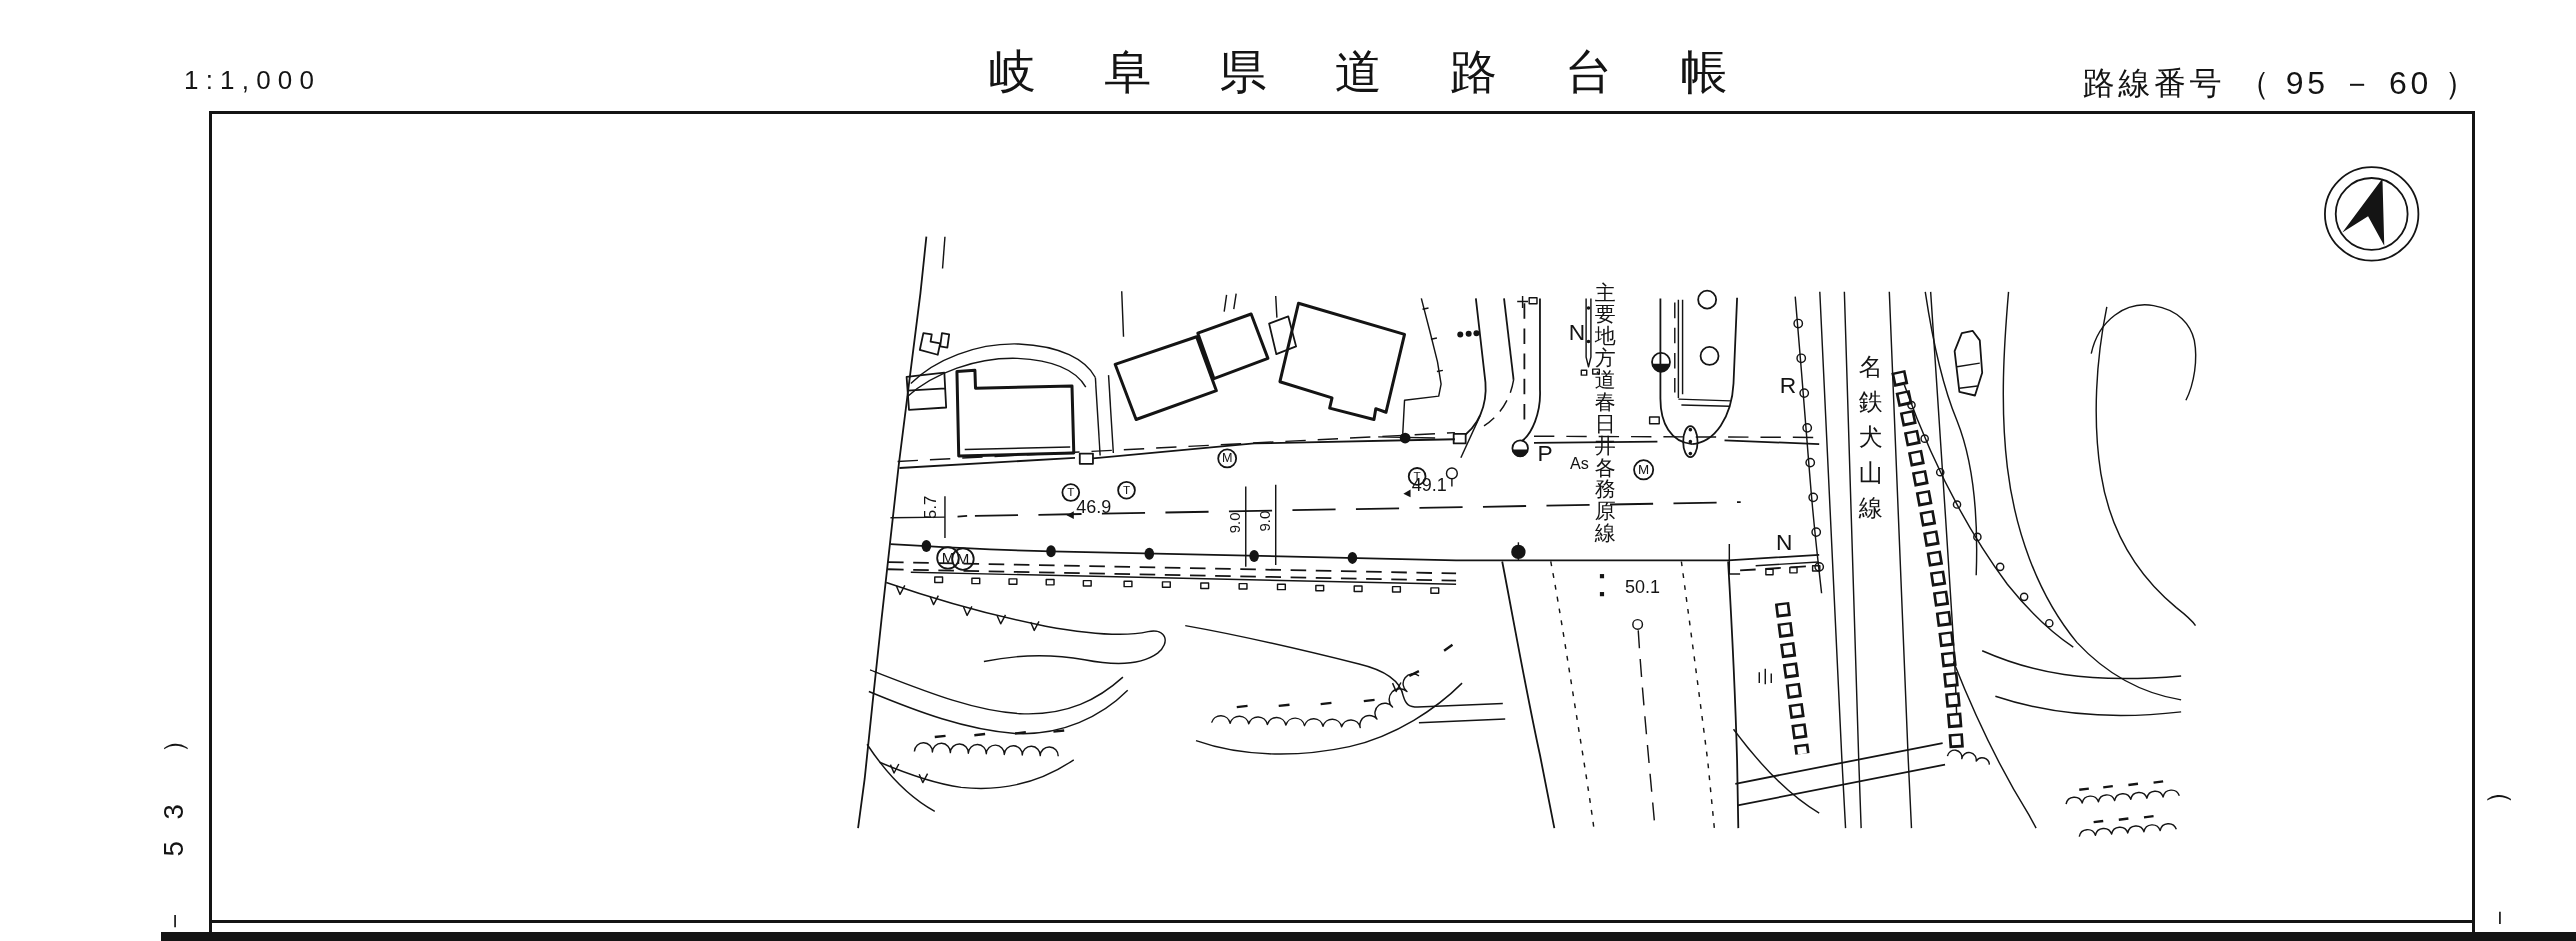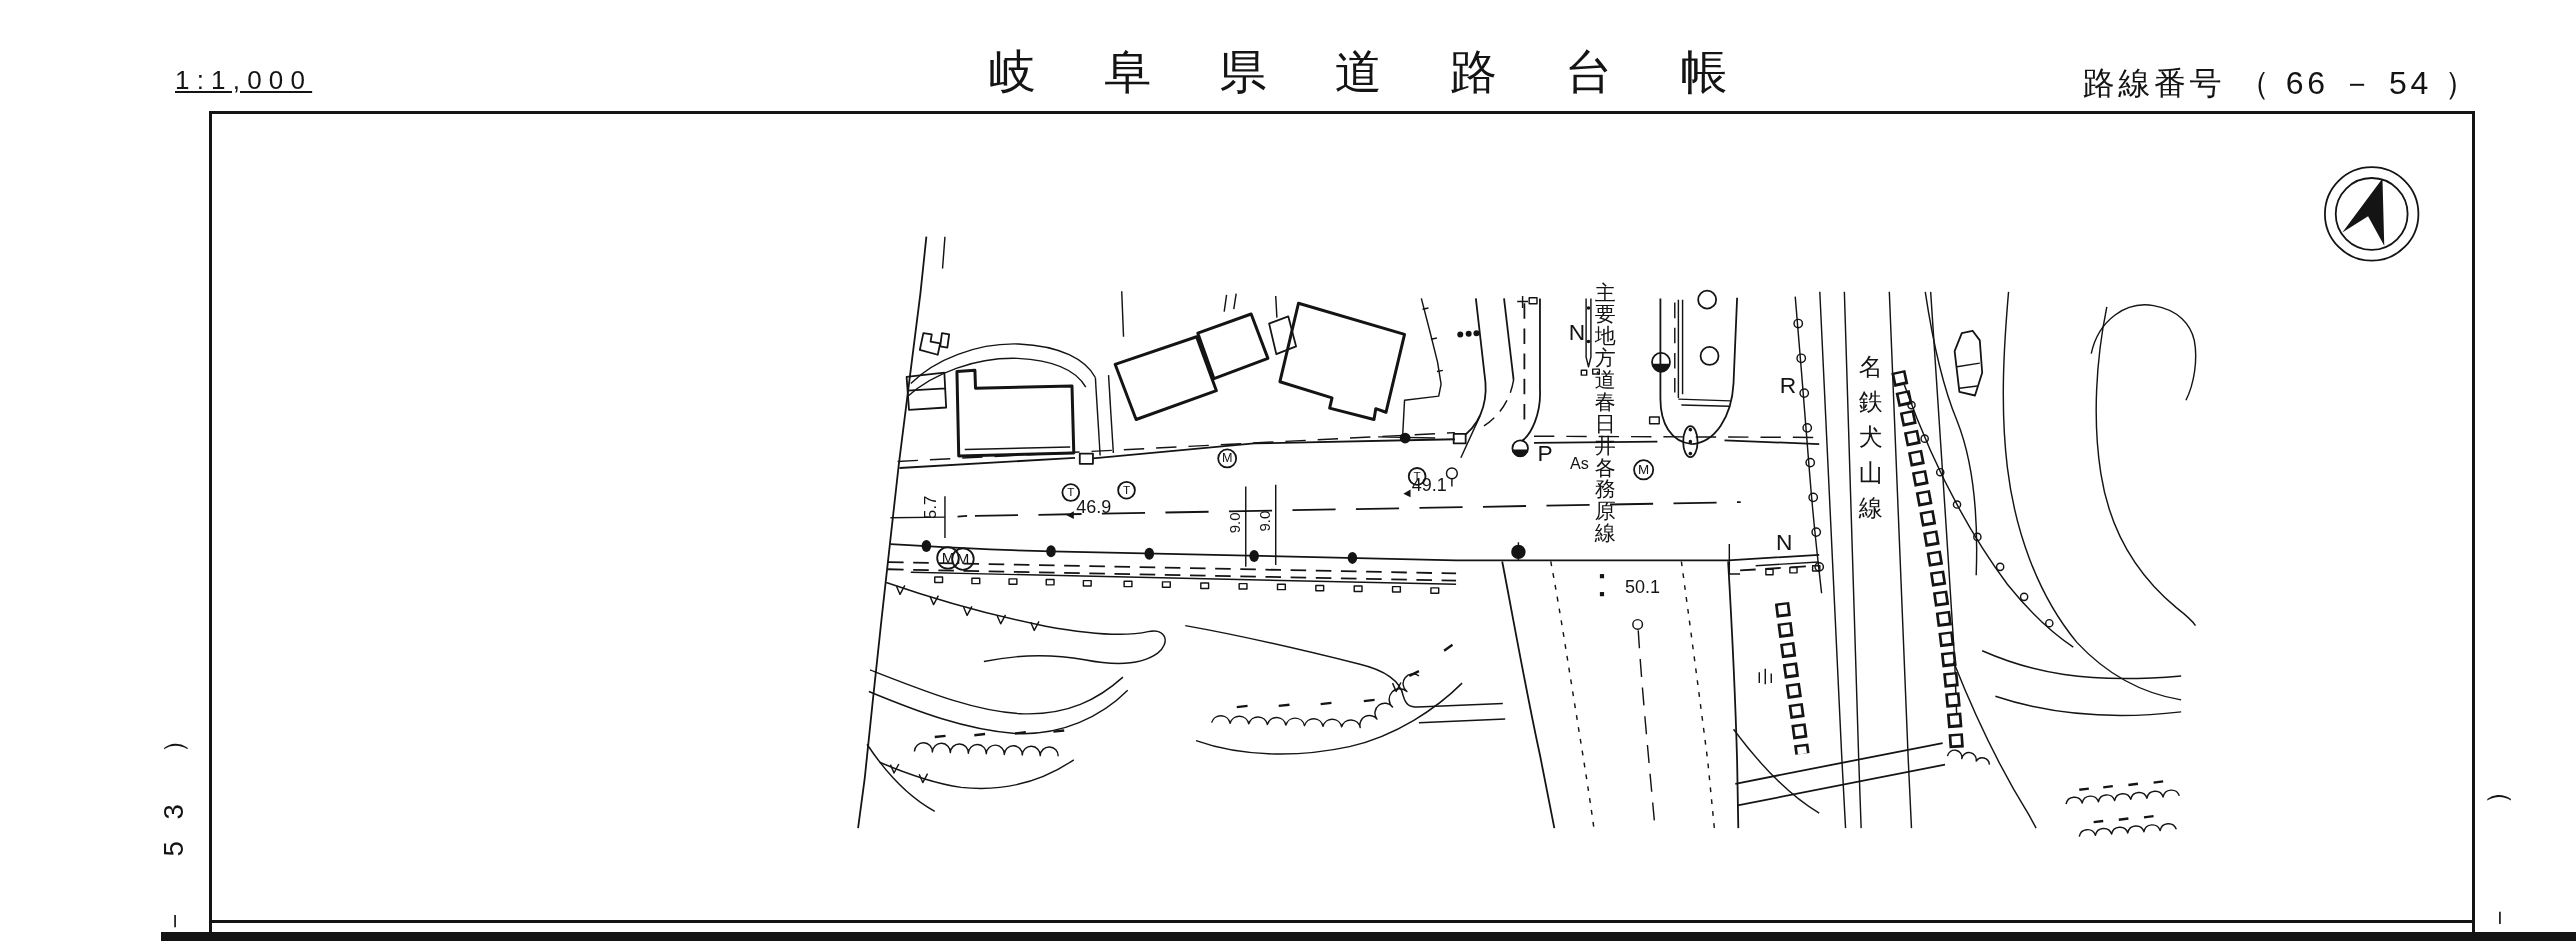--- a/index.html
+++ b/index.html
@@ -1,19 +1,19 @@
 <!DOCTYPE html>
 <html style="font-size:9.6px"><head>
 <meta charset="utf-8">
 <style>
   html,body{margin:0;padding:0;background:#fff;}
   body{width:2576px;height:942px;position:relative;overflow:hidden;
        font-family:"Liberation Sans","DejaVu Sans",sans-serif;color:#141414;}
   .hdr{position:absolute;white-space:nowrap;}
-  .scale-label{left:175px;top:65px;font-size:26px;letter-spacing:7.2px;text-decoration:underline;}
+  .scale-label{left:184px;top:65px;font-size:26px;letter-spacing:7.2px;}
   .sheet-title{left:989px;top:41px;width:719px;text-align:center;font-size:47px;letter-spacing:27.6px;}
   .route-number{left:1941px;top:62px;width:539px;text-align:right;font-size:32px;letter-spacing:3.6px;}
   .map-frame{position:absolute;left:209px;top:111px;width:2266px;height:812px;
              border:3px solid #141414;box-sizing:border-box;background:#fff;}
   .frame-stub{position:absolute;width:3px;height:21.6px;background:#141414;top:920px;}
   .stub-left{left:209px;} .stub-right{left:2472px;}
   .bottom-bar{position:absolute;left:161px;top:932px;width:2415px;height:9.6px;background:#141414;}
   .edge-label{position:absolute;font-size:27.6px;letter-spacing:21.6px;white-space:nowrap;}
   .edge-left{left:155px;top:935px;transform:rotate(-90deg);transform-origin:0 0;}
   .edge-right-open{left:2520px;top:777px;transform:rotate(90deg);transform-origin:0 0;}
@@ -24,21 +24,21 @@
   .thin{stroke-width:2.4;} .thick{stroke-width:5;}
   .fillink{fill:#141414;stroke:none;}
   .whitefill{fill:#fff;}
   text.map-text{fill:#141414;font-family:"Liberation Sans","DejaVu Sans",sans-serif;}
 </style>
 </head>
 <body>
 
 <div class="hdr scale-label">1:1,000</div>
 <div class="hdr sheet-title">岐 阜 県 道 路 台 帳</div>
-<div class="hdr route-number">路線番号 （ 66 － 54 ）</div>
+<div class="hdr route-number">路線番号 （ 95 － 60 ）</div>
 
 <div class="map-frame"></div>
 <div class="frame-stub stub-left"></div>
 <div class="frame-stub stub-right"></div>
 <div class="bottom-bar"></div>
 
 <div class="edge-label edge-left">－ 53 ）</div>
 <div class="edge-label edge-right-open">（</div>
 <div class="edge-label edge-right-dash">－</div>
 

